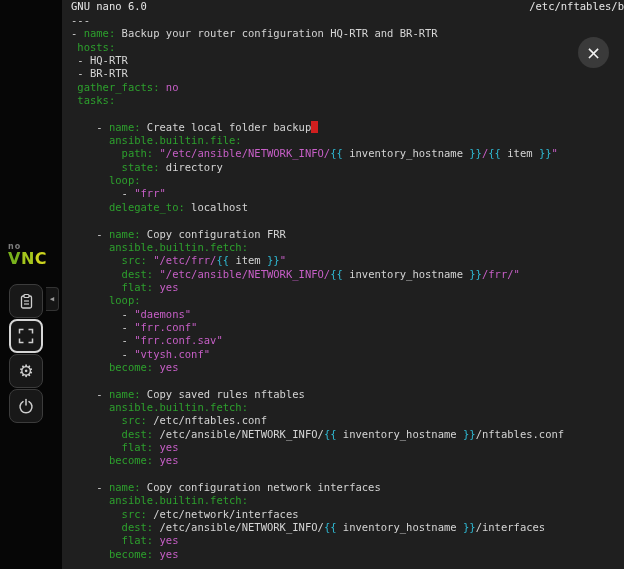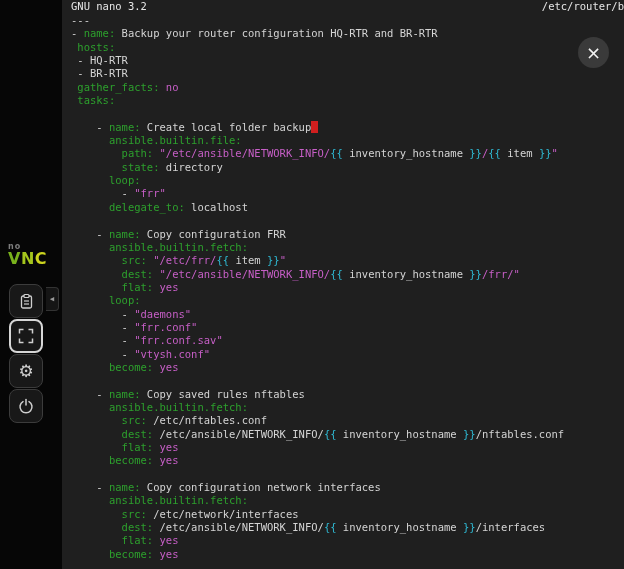--- a/index.html
+++ b/index.html
@@ -80,21 +80,21 @@
     </span>
   </div>
 
   <div class="handle">
     <span>◀</span>
   </div>
 </div>
 
 <div class="terminal">
   <div class="titlebar">
-    <span class="app">GNU nano 3.2</span>
-    <span class="fpath">/etc/router/b</span>
+    <span class="app">GNU nano 6.0</span>
+    <span class="fpath">/etc/nftables/b</span>
   </div>
   <div class="editor"><div class="line"><span class="p">---</span></div><div class="line"><span class="p">- </span><span class="k">name:</span><span class="p"> Backup your router configuration HQ-RTR and BR-RTR</span></div><div class="line"><span class="k"> hosts:</span></div><div class="line"><span class="p"> - HQ-RTR</span></div><div class="line"><span class="p"> - BR-RTR</span></div><div class="line"><span class="k"> gather_facts:</span><span class="s"> no</span></div><div class="line"><span class="k"> tasks:</span></div><div class="line">&nbsp;</div><div class="line"><span class="p">    - </span><span class="k">name:</span><span class="p"> Create local folder backup</span><span class="cur"></span></div><div class="line"><span class="k">      ansible.builtin.file:</span></div><div class="line"><span class="k">        path:</span><span class="s"> "/etc/ansible/NETWORK_INFO/</span><span class="j">{{</span><span class="p"> inventory_hostname </span><span class="j">}}</span><span class="s">/</span><span class="j">{{</span><span class="p"> item </span><span class="j">}}</span><span class="s">"</span></div><div class="line"><span class="k">        state:</span><span class="p"> directory</span></div><div class="line"><span class="k">      loop:</span></div><div class="line"><span class="p">        - </span><span class="s">"frr"</span></div><div class="line"><span class="k">      delegate_to:</span><span class="p"> localhost</span></div><div class="line">&nbsp;</div><div class="line"><span class="p">    - </span><span class="k">name:</span><span class="p"> Copy configuration FRR</span></div><div class="line"><span class="k">      ansible.builtin.fetch:</span></div><div class="line"><span class="k">        src:</span><span class="s"> "/etc/frr/</span><span class="j">{{</span><span class="p"> item </span><span class="j">}}</span><span class="s">"</span></div><div class="line"><span class="k">        dest:</span><span class="s"> "/etc/ansible/NETWORK_INFO/</span><span class="j">{{</span><span class="p"> inventory_hostname </span><span class="j">}}</span><span class="s">/frr/"</span></div><div class="line"><span class="k">        flat:</span><span class="s"> yes</span></div><div class="line"><span class="k">      loop:</span></div><div class="line"><span class="p">        - </span><span class="s">"daemons"</span></div><div class="line"><span class="p">        - </span><span class="s">"frr.conf"</span></div><div class="line"><span class="p">        - </span><span class="s">"frr.conf.sav"</span></div><div class="line"><span class="p">        - </span><span class="s">"vtysh.conf"</span></div><div class="line"><span class="k">      become:</span><span class="s"> yes</span></div><div class="line">&nbsp;</div><div class="line"><span class="p">    - </span><span class="k">name:</span><span class="p"> Copy saved rules nftables</span></div><div class="line"><span class="k">      ansible.builtin.fetch:</span></div><div class="line"><span class="k">        src:</span><span class="p"> /etc/nftables.conf</span></div><div class="line"><span class="k">        dest:</span><span class="p"> /etc/ansible/NETWORK_INFO/</span><span class="j">{{</span><span class="p"> inventory_hostname </span><span class="j">}}</span><span class="p">/nftables.conf</span></div><div class="line"><span class="k">        flat:</span><span class="s"> yes</span></div><div class="line"><span class="k">      become:</span><span class="s"> yes</span></div><div class="line">&nbsp;</div><div class="line"><span class="p">    - </span><span class="k">name:</span><span class="p"> Copy configuration network interfaces</span></div><div class="line"><span class="k">      ansible.builtin.fetch:</span></div><div class="line"><span class="k">        src:</span><span class="p"> /etc/network/interfaces</span></div><div class="line"><span class="k">        dest:</span><span class="p"> /etc/ansible/NETWORK_INFO/</span><span class="j">{{</span><span class="p"> inventory_hostname </span><span class="j">}}</span><span class="p">/interfaces</span></div><div class="line"><span class="k">        flat:</span><span class="s"> yes</span></div><div class="line"><span class="k">      become:</span><span class="s"> yes</span></div></div>
 </div>
 
 <div class="close-btn">
   <span>×</span>
 </div>
 
 </body></html>

